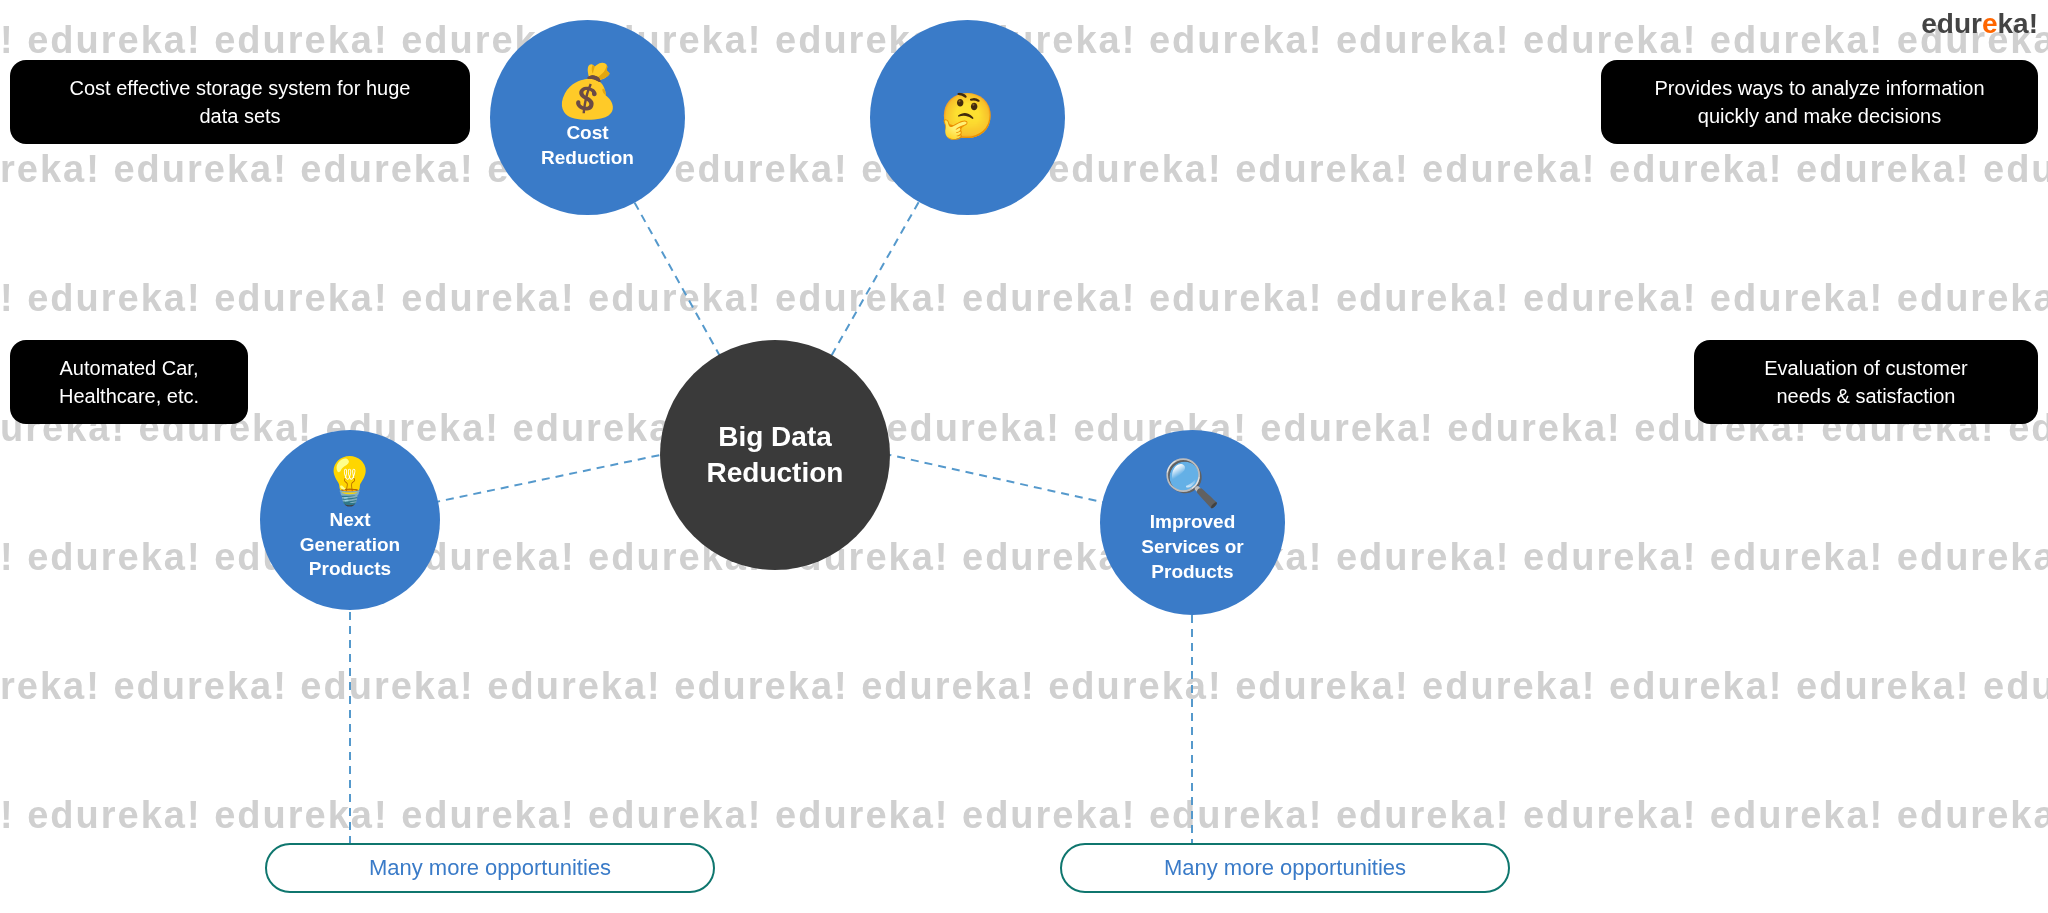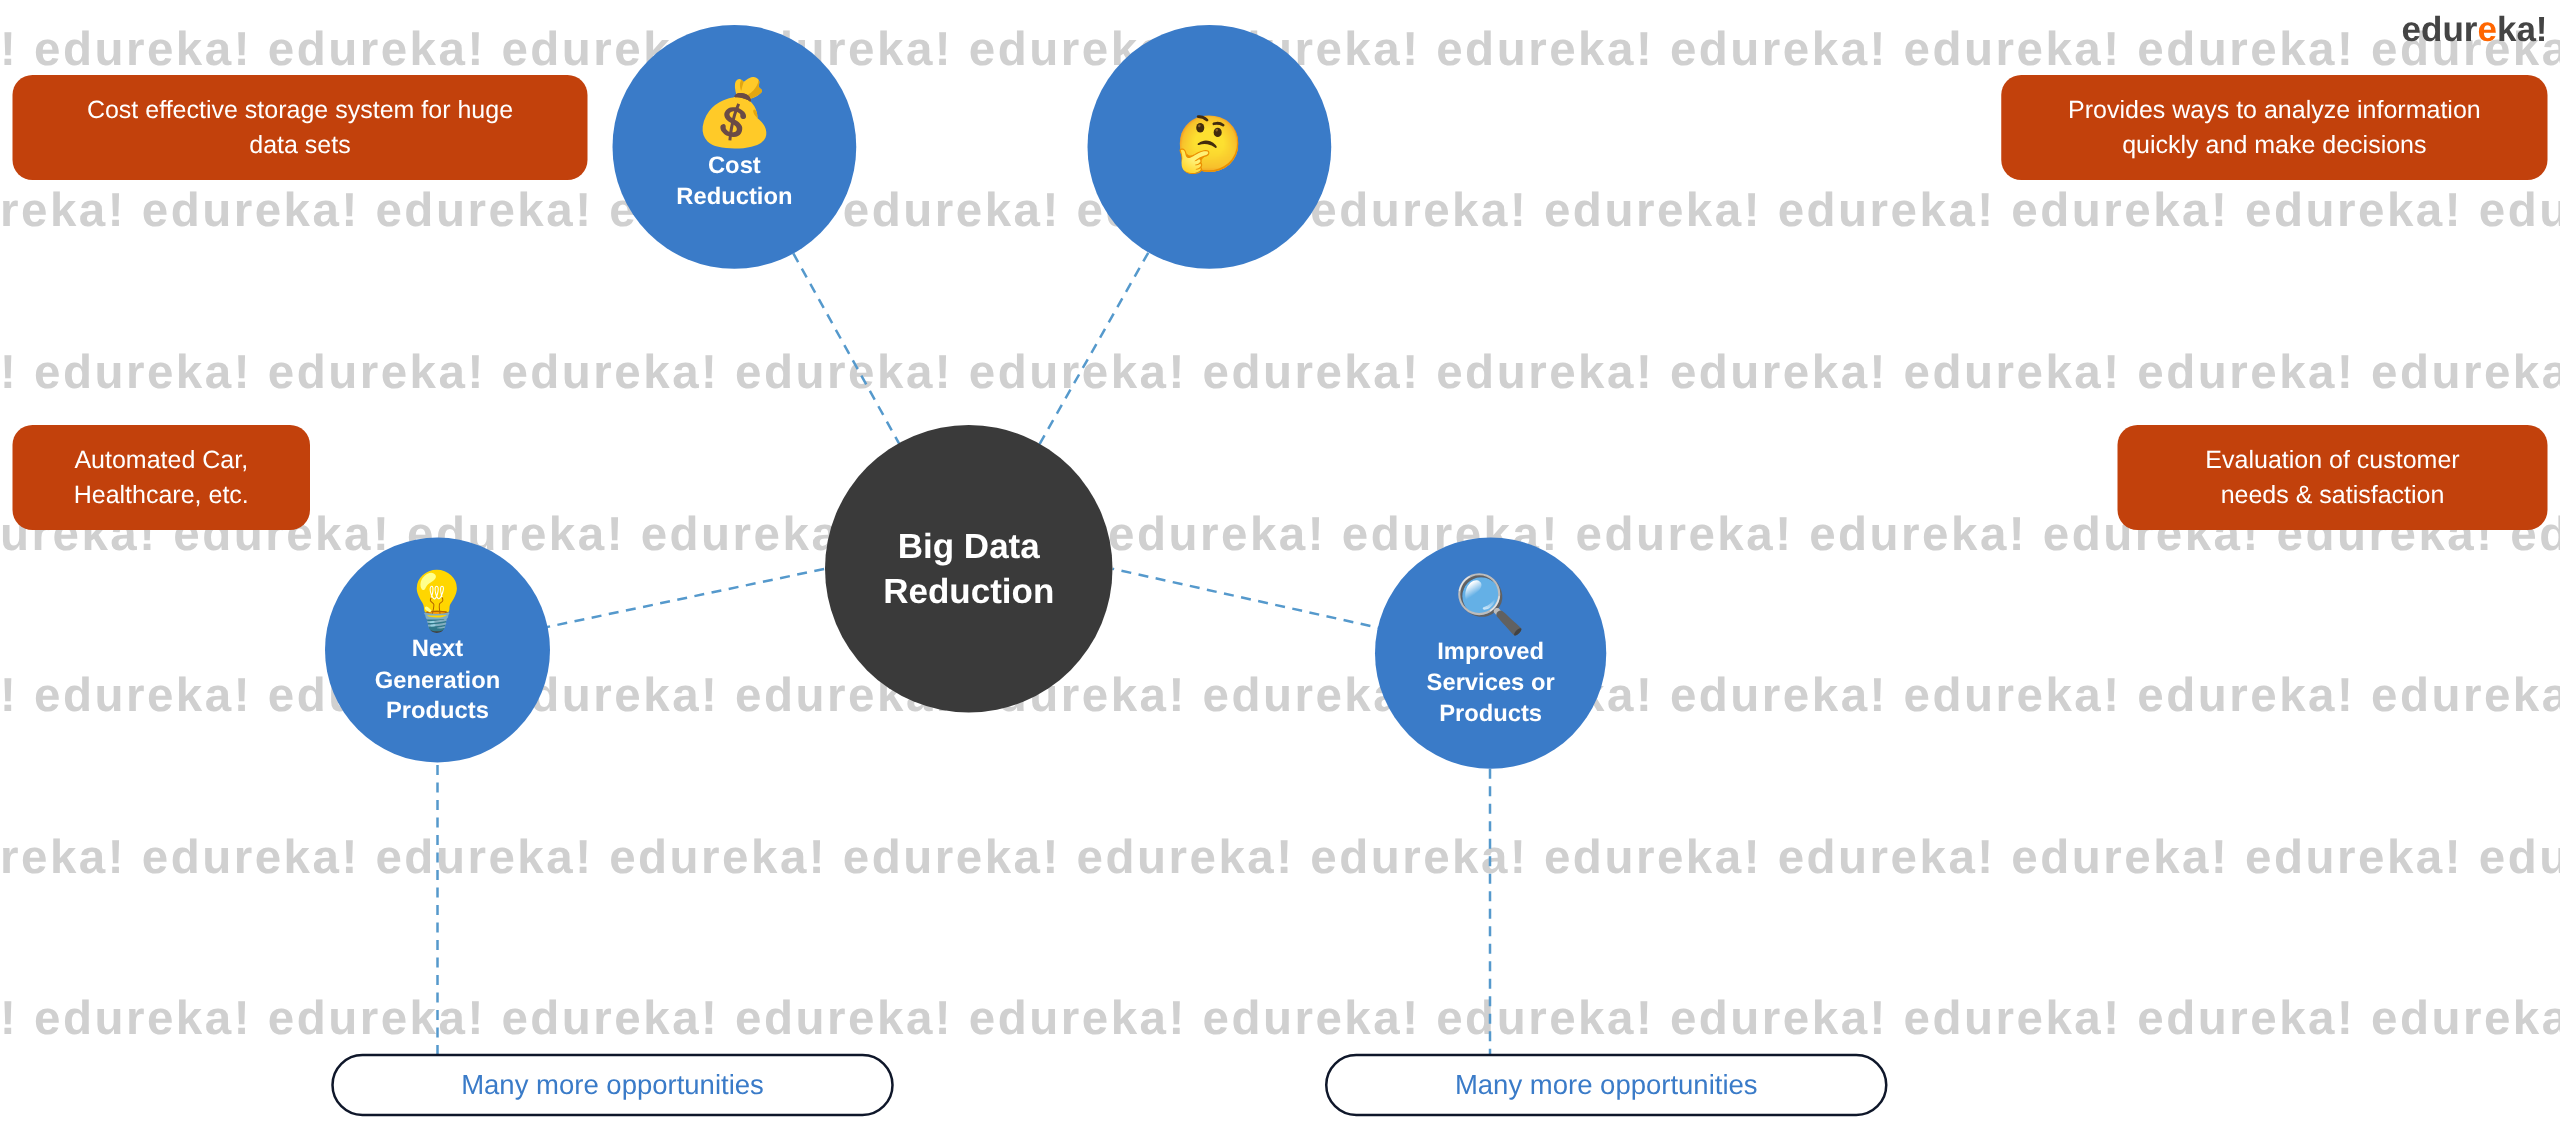--- a/index.html
+++ b/index.html
@@ -43,21 +43,21 @@
       color: #444;
       text-align: right;
     }
     .edureka-logo span.e-orange {
       color: #f60;
     }
 
     
     .desc-box {
       position: absolute;
-      background: #c2410c;
+      background: #000000;
       color: white;
       border-radius: 16px;
       padding: 14px 20px;
       font-size: 20px;
       text-align: center;
       z-index: 5;
       line-height: 1.4;
     }
 
     
@@ -145,21 +145,21 @@
       top: 0; left: 0;
       width: 100%; height: 100%;
       z-index: 4;
       pointer-events: none;
     }
 
     
     .pill-btn {
       position: absolute;
       background: white;
-      border: 2px solid #0f172a;
+      border: 2px solid #0f766e;
       border-radius: 30px;
       color: #3a7bc8;
       font-size: 22px;
       padding: 10px 30px;
       z-index: 7;
       text-align: center;
     }
 
     
     .wm-line {

